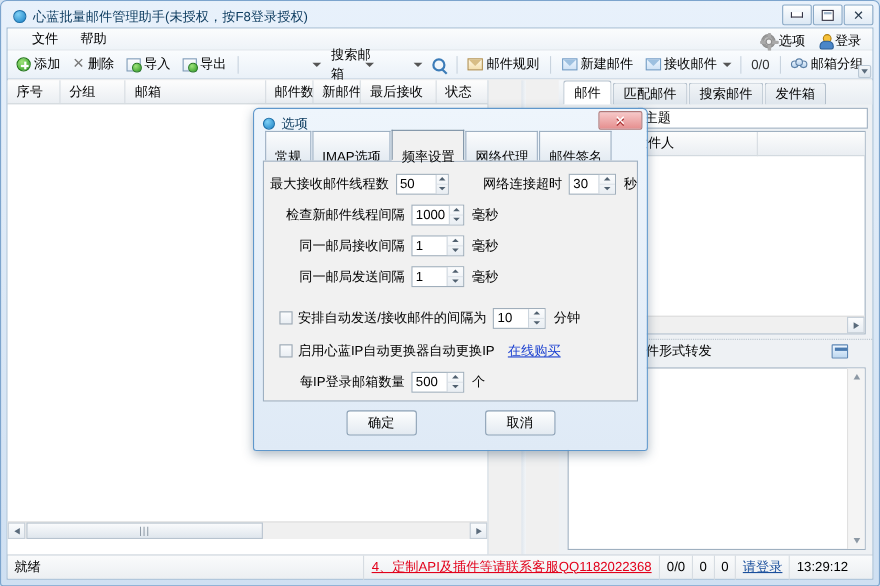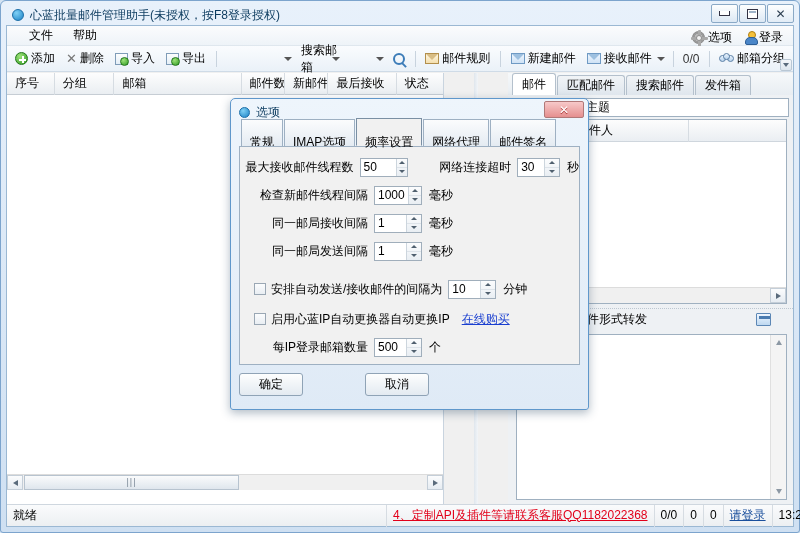--- a/index.html
+++ b/index.html
@@ -203,21 +203,21 @@
   
   #splitter-v{ width:4px; background:linear-gradient(90deg,#dfe6ed,#f2f5f8); }
 
   
   #status-bar{
     position:absolute; left:0; right:0; bottom:0; height:22px;
     background:linear-gradient(#fafbfc,#eceff2); border-top:1px solid #cfd7df;
     display:flex; align-items:center; font-size:12px;
   }
   .sb-cell{ height:22px; line-height:21px; padding:0 6px; border-right:1px solid #d6dce2; white-space:nowrap;}
-  #sb-ready{ flex:0 0 auto; width:380px; border-right:1px solid #d6dce2;}
+  #sb-ready{ flex:0 0 auto; width:324px; border-right:1px solid #d6dce2;}
   #sb-notice{ flex:1; text-align:center; color:#e2001a; text-decoration:underline; }
   #sb-grip{ width:14px;height:14px;position:relative;margin-right:2px; }
 
   
   #options-dialog{
     position:absolute; left:229px; top:97px; width:359px; height:312px;
     background:linear-gradient(#eef5fc,#dfeaf6);
     border:1px solid #5f97cb; border-radius:5px 5px 3px 3px;
     box-shadow:0 3px 10px rgba(30,60,90,0.35);
     padding:3px;
@@ -266,21 +266,21 @@
   .tri-d{width:0;height:0;border-left:3px solid transparent;border-right:3px solid transparent;border-top:3.5px solid #50606f;}
   .unit{ font-size:12px; margin-left:7px; }
   .ckbox{
     width:12px;height:12px;border:1px solid #9aa7b4;
     background:linear-gradient(#fbfcfd,#e9eef3); margin-right:5px; flex:0 0 auto;
   }
   .ck-label{ font-size:12px; }
   .buylink{ color:#1a3fd0; text-decoration:underline; font-size:12px; margin-left:12px; }
   #dlg-buttons{
     position:absolute; left:0; right:0; bottom:6px; height:24px;
-    display:flex; gap:62px;
+    display:flex; justify-content:center; gap:62px;
   }
   .dbtn{
     width:64px;height:23px;line-height:21px;text-align:center;font-size:12px;
     border:1px solid #8fa3b6; border-radius:3px;
     background:linear-gradient(#fdfefe,#e3eaf1);
   }
 </style>
 </head>
 <body>
 

